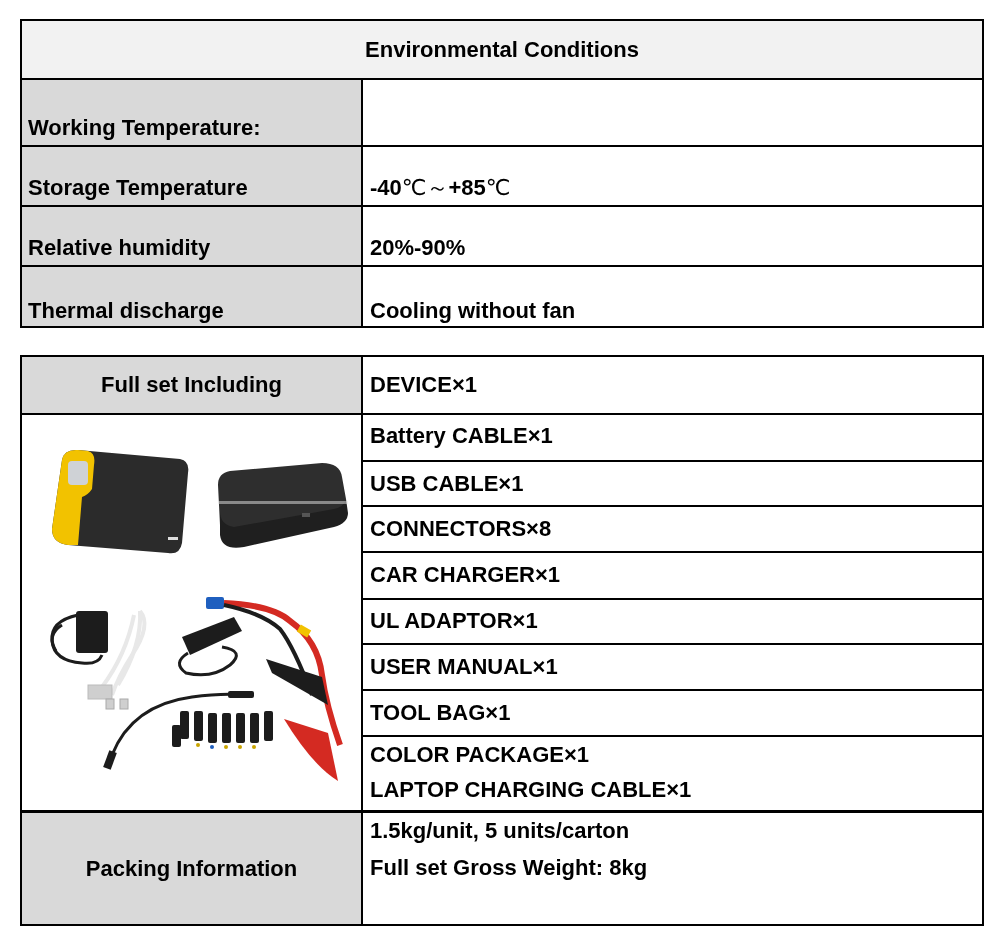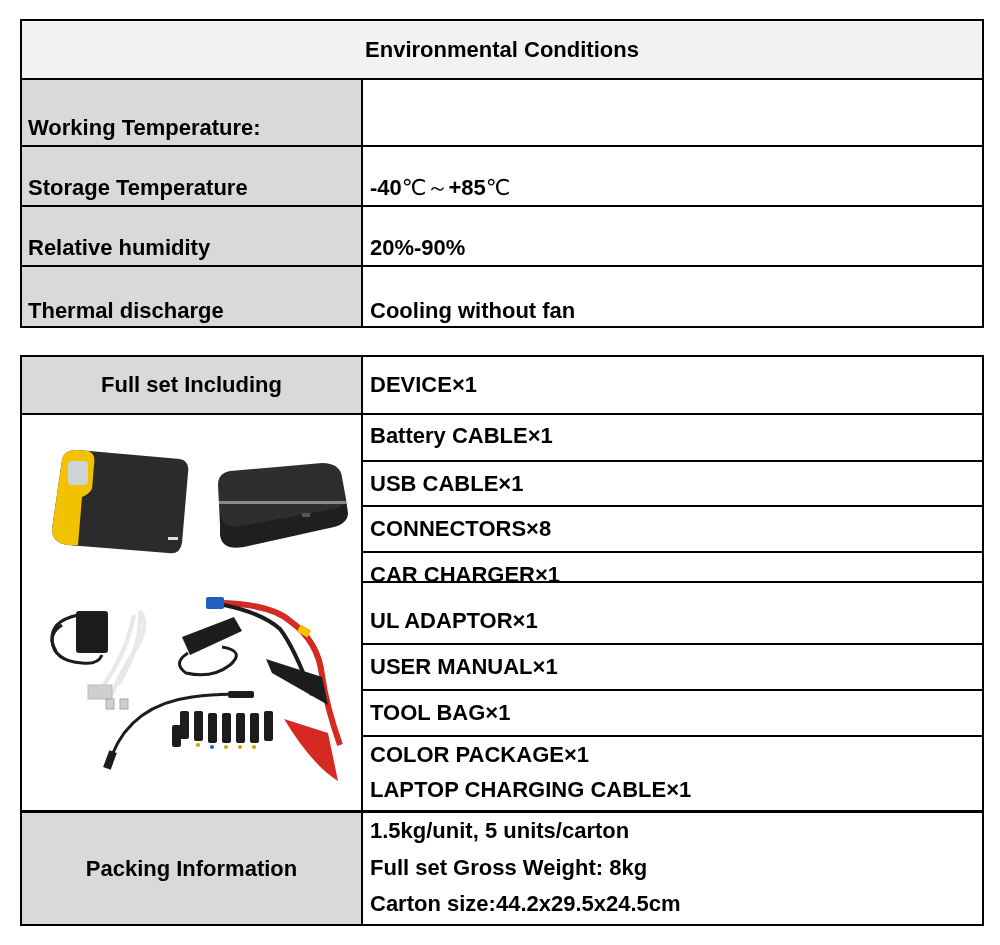--- a/index.html
+++ b/index.html
@@ -148,21 +148,21 @@
 
   <div class="row" style="top:58px;height:47px;left:341px;">
     <span class="txt vtxt" style="top:6px;">Battery CABLE×1</span>
   </div>
   <div class="row" style="top:105px;height:45px;left:341px;padding-left:42px;">
     <span class="txt vtxt" style="top:7px;">USB CABLE×1</span>
   </div>
   <div class="row" style="top:150px;height:46px;left:341px;text-decoration:underline;">
     <span class="txt vtxt" style="top:7px;">CONNECTORS×8</span>
   </div>
-  <div class="row" style="top:196px;height:30px;left:341px;">
+  <div class="row" style="top:196px;height:47px;left:341px;">
     <span class="txt vtxt" style="top:7px;">CAR CHARGER×1</span>
   </div>
   <div class="row" style="top:242px;height:46px;left:341px;">
     <span class="txt vtxt" style="top:7px;">UL ADAPTOR×1</span>
   </div>
   <div class="row" style="top:288px;height:46px;left:341px;padding-left:16px;">
     <span class="txt vtxt" style="top:7px;">USER MANUAL×1</span>
   </div>
   <div class="row" style="top:334px;height:46px;left:341px;">
     <span class="txt vtxt" style="top:7px;">TOOL BAG×1</span>
@@ -174,16 +174,15 @@
 
   <div style="position:absolute;left:0;right:0;top:453px;height:3px;background:#000;"></div>
 
   <div class="row last" style="top:456px;height:111px;">
     <div class="lbl">
       <span class="txt center" style="top:41px;">Packing Information</span>
     </div>
     <div class="val">
       <span class="txt vtxt" style="top:3px;">1.5kg/unit, 5 units/carton</span>
       <span class="txt vtxt" style="top:40px;">Full set Gross Weight: 8kg</span>
-      <span class="txt vtxt" style="top:76px;">Carton size:44.2x29.5x24.5cm</span>
     </div>
   </div>
 </div>
 
 </body></html>

